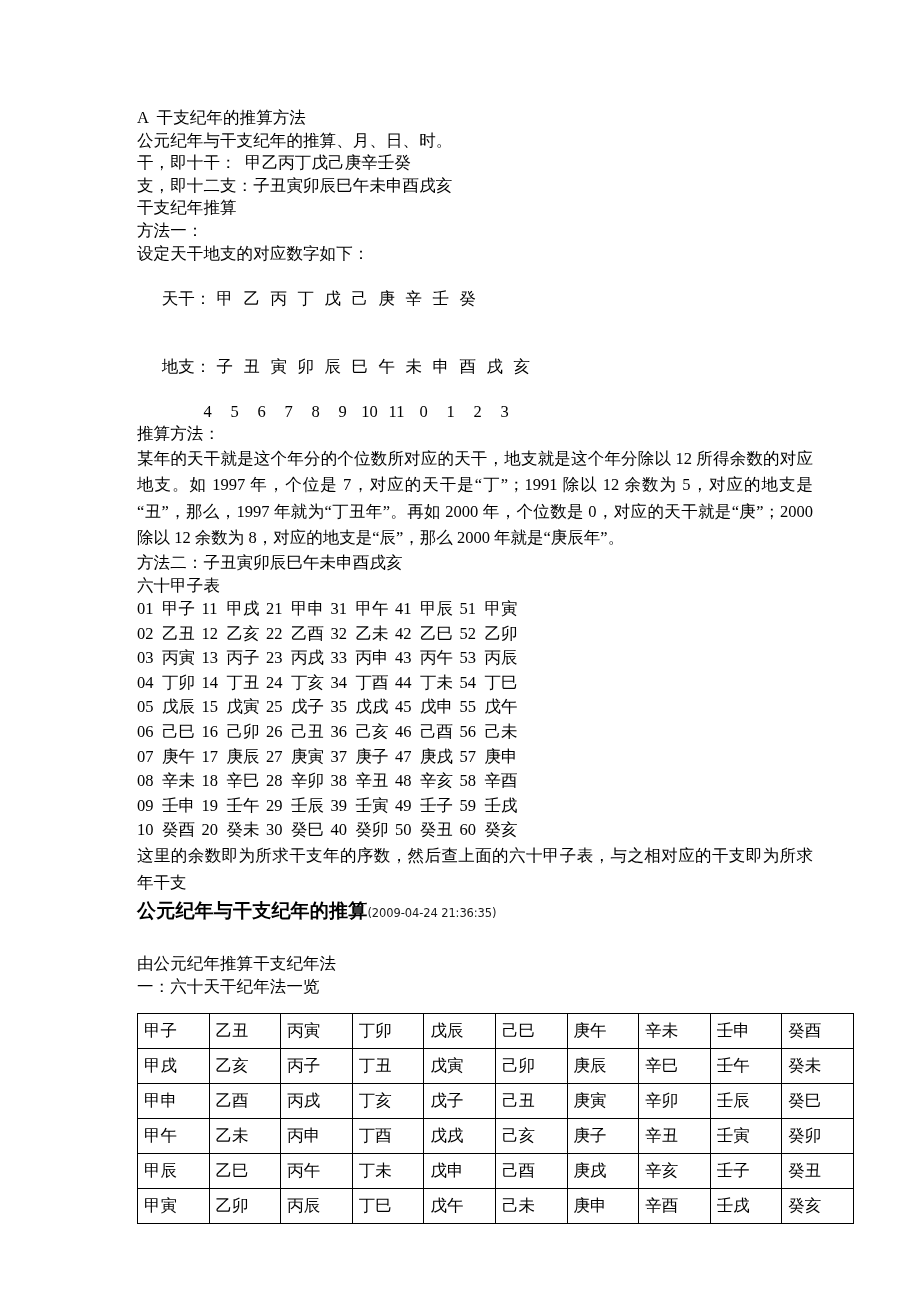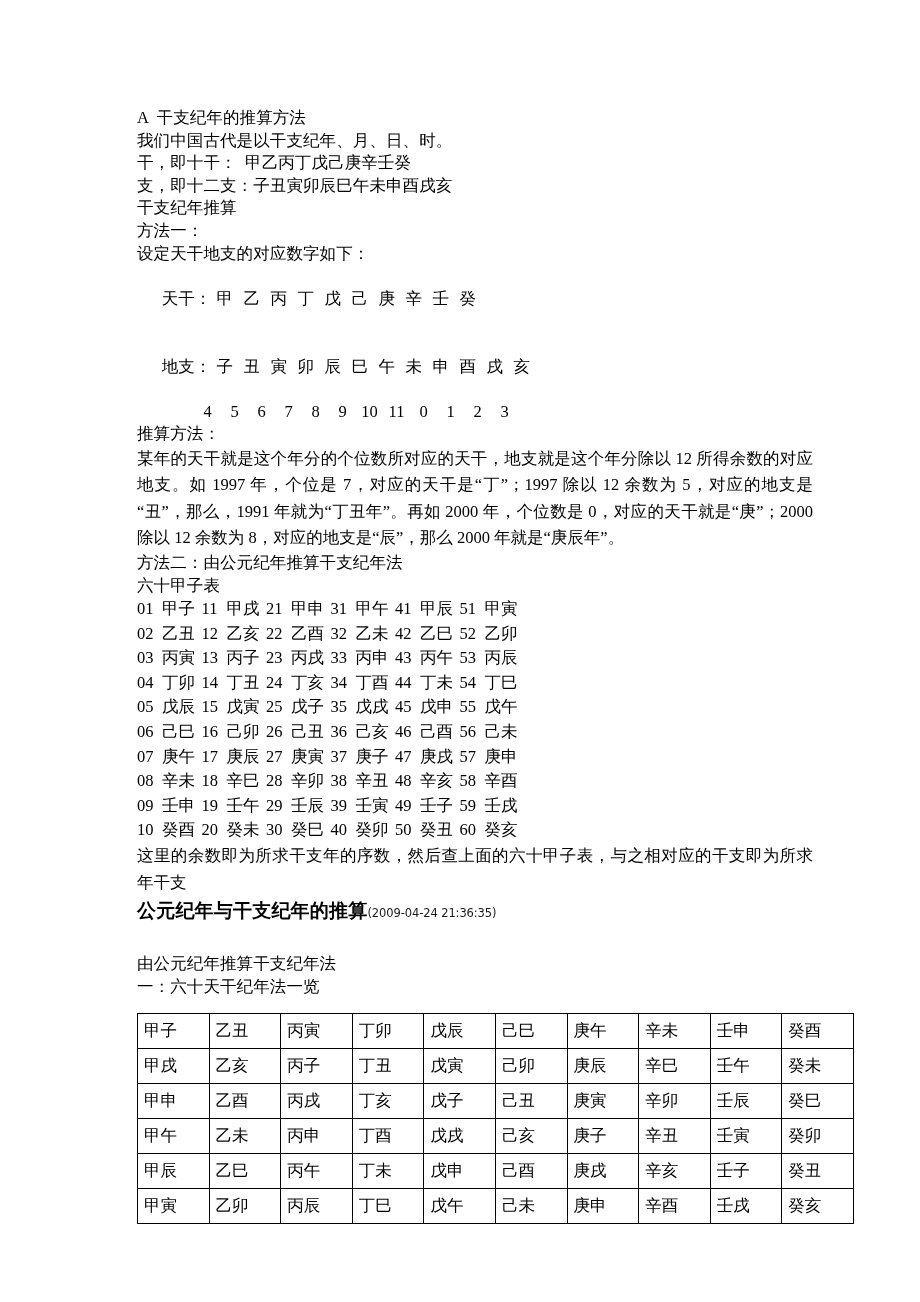--- a/index.html
+++ b/index.html
@@ -133,41 +133,41 @@
   }
 </style>
 </head>
 <body>
 
 <div id="page">
   <div class="content">
 
     <div>
       <div class="line">A  干支纪年的推算方法</div>
-      <div class="line">我们中国古代是以干支纪年、月、日、时。</div>
+      <div class="line">公元纪年与干支纪年的推算、月、日、时。</div>
       <div class="line">干，即十干：  甲乙丙丁戊己庚辛壬癸</div>
       <div class="line">支，即十二支：子丑寅卯辰巳午未申酉戌亥</div>
       <div class="line">干支纪年推算</div>
       <div class="line">方法一：</div>
       <div class="line">设定天干地支的对应数字如下：</div>
     </div>
 
     <div class="sb-row">
       <span class="sb-label">天干：</span><span class="sb-cells"><span class="sb-cell">甲</span><span class="sb-cell">乙</span><span class="sb-cell">丙</span><span class="sb-cell">丁</span><span class="sb-cell">戊</span><span class="sb-cell">己</span><span class="sb-cell">庚</span><span class="sb-cell">辛</span><span class="sb-cell">壬</span><span class="sb-cell">癸</span></span>
     </div>
 
     <div class="sb-row">
       <span class="sb-label">地支：</span><span class="sb-cells"><span class="sb-cell">子</span><span class="sb-cell">丑</span><span class="sb-cell">寅</span><span class="sb-cell">卯</span><span class="sb-cell">辰</span><span class="sb-cell">巳</span><span class="sb-cell">午</span><span class="sb-cell">未</span><span class="sb-cell">申</span><span class="sb-cell">酉</span><span class="sb-cell">戌</span><span class="sb-cell">亥</span></span>
     </div>
     <div class="num-row"><span class="num-cell">4</span><span class="num-cell">5</span><span class="num-cell">6</span><span class="num-cell">7</span><span class="num-cell">8</span><span class="num-cell">9</span><span class="num-cell">10</span><span class="num-cell">11</span><span class="num-cell">0</span><span class="num-cell">1</span><span class="num-cell">2</span><span class="num-cell">3</span></div>
 
     <div class="line">推算方法：</div>
-    <p class="para">某年的天干就是这个年分的个位数所对应的天干，地支就是这个年分除以 12 所得余数的对应地支。如 1997 年，个位是 7，对应的天干是“丁”；1997 除以 12 余数为 5，对应的地支是“丑”，那么，1991 年就为“丁丑年”。再如 2000 年，个位数是 0，对应的天干就是“庚”；2000 除以 12 余数为 8，对应的地支是“辰”，那么 2000 年就是“庚辰年”。</p>
-
-    <div class="line">方法二：由公元纪年推算干支纪年法</div>
+    <p class="para">某年的天干就是这个年分的个位数所对应的天干，地支就是这个年分除以 12 所得余数的对应地支。如 1997 年，个位是 7，对应的天干是“丁”；1991 除以 12 余数为 5，对应的地支是“丑”，那么，1997 年就为“丁丑年”。再如 2000 年，个位数是 0，对应的天干就是“庚”；2000 除以 12 余数为 8，对应的地支是“辰”，那么 2000 年就是“庚辰年”。</p>
+
+    <div class="line">方法二：子丑寅卯辰巳午未申酉戌亥</div>
     <div class="line">六十甲子表</div>
 
     <div>
         <div class="jz-row"><span class="jz-pair"><span class="jz-idx">01</span><span class="jz-gz">甲子</span></span><span class="jz-pair"><span class="jz-idx">11</span><span class="jz-gz">甲戌</span></span><span class="jz-pair"><span class="jz-idx">21</span><span class="jz-gz">甲申</span></span><span class="jz-pair"><span class="jz-idx">31</span><span class="jz-gz">甲午</span></span><span class="jz-pair"><span class="jz-idx">41</span><span class="jz-gz">甲辰</span></span><span class="jz-pair"><span class="jz-idx">51</span><span class="jz-gz">甲寅</span></span></div>
         <div class="jz-row"><span class="jz-pair"><span class="jz-idx">02</span><span class="jz-gz">乙丑</span></span><span class="jz-pair"><span class="jz-idx">12</span><span class="jz-gz">乙亥</span></span><span class="jz-pair"><span class="jz-idx">22</span><span class="jz-gz">乙酉</span></span><span class="jz-pair"><span class="jz-idx">32</span><span class="jz-gz">乙未</span></span><span class="jz-pair"><span class="jz-idx">42</span><span class="jz-gz">乙巳</span></span><span class="jz-pair"><span class="jz-idx">52</span><span class="jz-gz">乙卯</span></span></div>
         <div class="jz-row"><span class="jz-pair"><span class="jz-idx">03</span><span class="jz-gz">丙寅</span></span><span class="jz-pair"><span class="jz-idx">13</span><span class="jz-gz">丙子</span></span><span class="jz-pair"><span class="jz-idx">23</span><span class="jz-gz">丙戌</span></span><span class="jz-pair"><span class="jz-idx">33</span><span class="jz-gz">丙申</span></span><span class="jz-pair"><span class="jz-idx">43</span><span class="jz-gz">丙午</span></span><span class="jz-pair"><span class="jz-idx">53</span><span class="jz-gz">丙辰</span></span></div>
         <div class="jz-row"><span class="jz-pair"><span class="jz-idx">04</span><span class="jz-gz">丁卯</span></span><span class="jz-pair"><span class="jz-idx">14</span><span class="jz-gz">丁丑</span></span><span class="jz-pair"><span class="jz-idx">24</span><span class="jz-gz">丁亥</span></span><span class="jz-pair"><span class="jz-idx">34</span><span class="jz-gz">丁酉</span></span><span class="jz-pair"><span class="jz-idx">44</span><span class="jz-gz">丁未</span></span><span class="jz-pair"><span class="jz-idx">54</span><span class="jz-gz">丁巳</span></span></div>
         <div class="jz-row"><span class="jz-pair"><span class="jz-idx">05</span><span class="jz-gz">戊辰</span></span><span class="jz-pair"><span class="jz-idx">15</span><span class="jz-gz">戊寅</span></span><span class="jz-pair"><span class="jz-idx">25</span><span class="jz-gz">戊子</span></span><span class="jz-pair"><span class="jz-idx">35</span><span class="jz-gz">戊戌</span></span><span class="jz-pair"><span class="jz-idx">45</span><span class="jz-gz">戊申</span></span><span class="jz-pair"><span class="jz-idx">55</span><span class="jz-gz">戊午</span></span></div>
         <div class="jz-row"><span class="jz-pair"><span class="jz-idx">06</span><span class="jz-gz">己巳</span></span><span class="jz-pair"><span class="jz-idx">16</span><span class="jz-gz">己卯</span></span><span class="jz-pair"><span class="jz-idx">26</span><span class="jz-gz">己丑</span></span><span class="jz-pair"><span class="jz-idx">36</span><span class="jz-gz">己亥</span></span><span class="jz-pair"><span class="jz-idx">46</span><span class="jz-gz">己酉</span></span><span class="jz-pair"><span class="jz-idx">56</span><span class="jz-gz">己未</span></span></div>
         <div class="jz-row"><span class="jz-pair"><span class="jz-idx">07</span><span class="jz-gz">庚午</span></span><span class="jz-pair"><span class="jz-idx">17</span><span class="jz-gz">庚辰</span></span><span class="jz-pair"><span class="jz-idx">27</span><span class="jz-gz">庚寅</span></span><span class="jz-pair"><span class="jz-idx">37</span><span class="jz-gz">庚子</span></span><span class="jz-pair"><span class="jz-idx">47</span><span class="jz-gz">庚戌</span></span><span class="jz-pair"><span class="jz-idx">57</span><span class="jz-gz">庚申</span></span></div>

